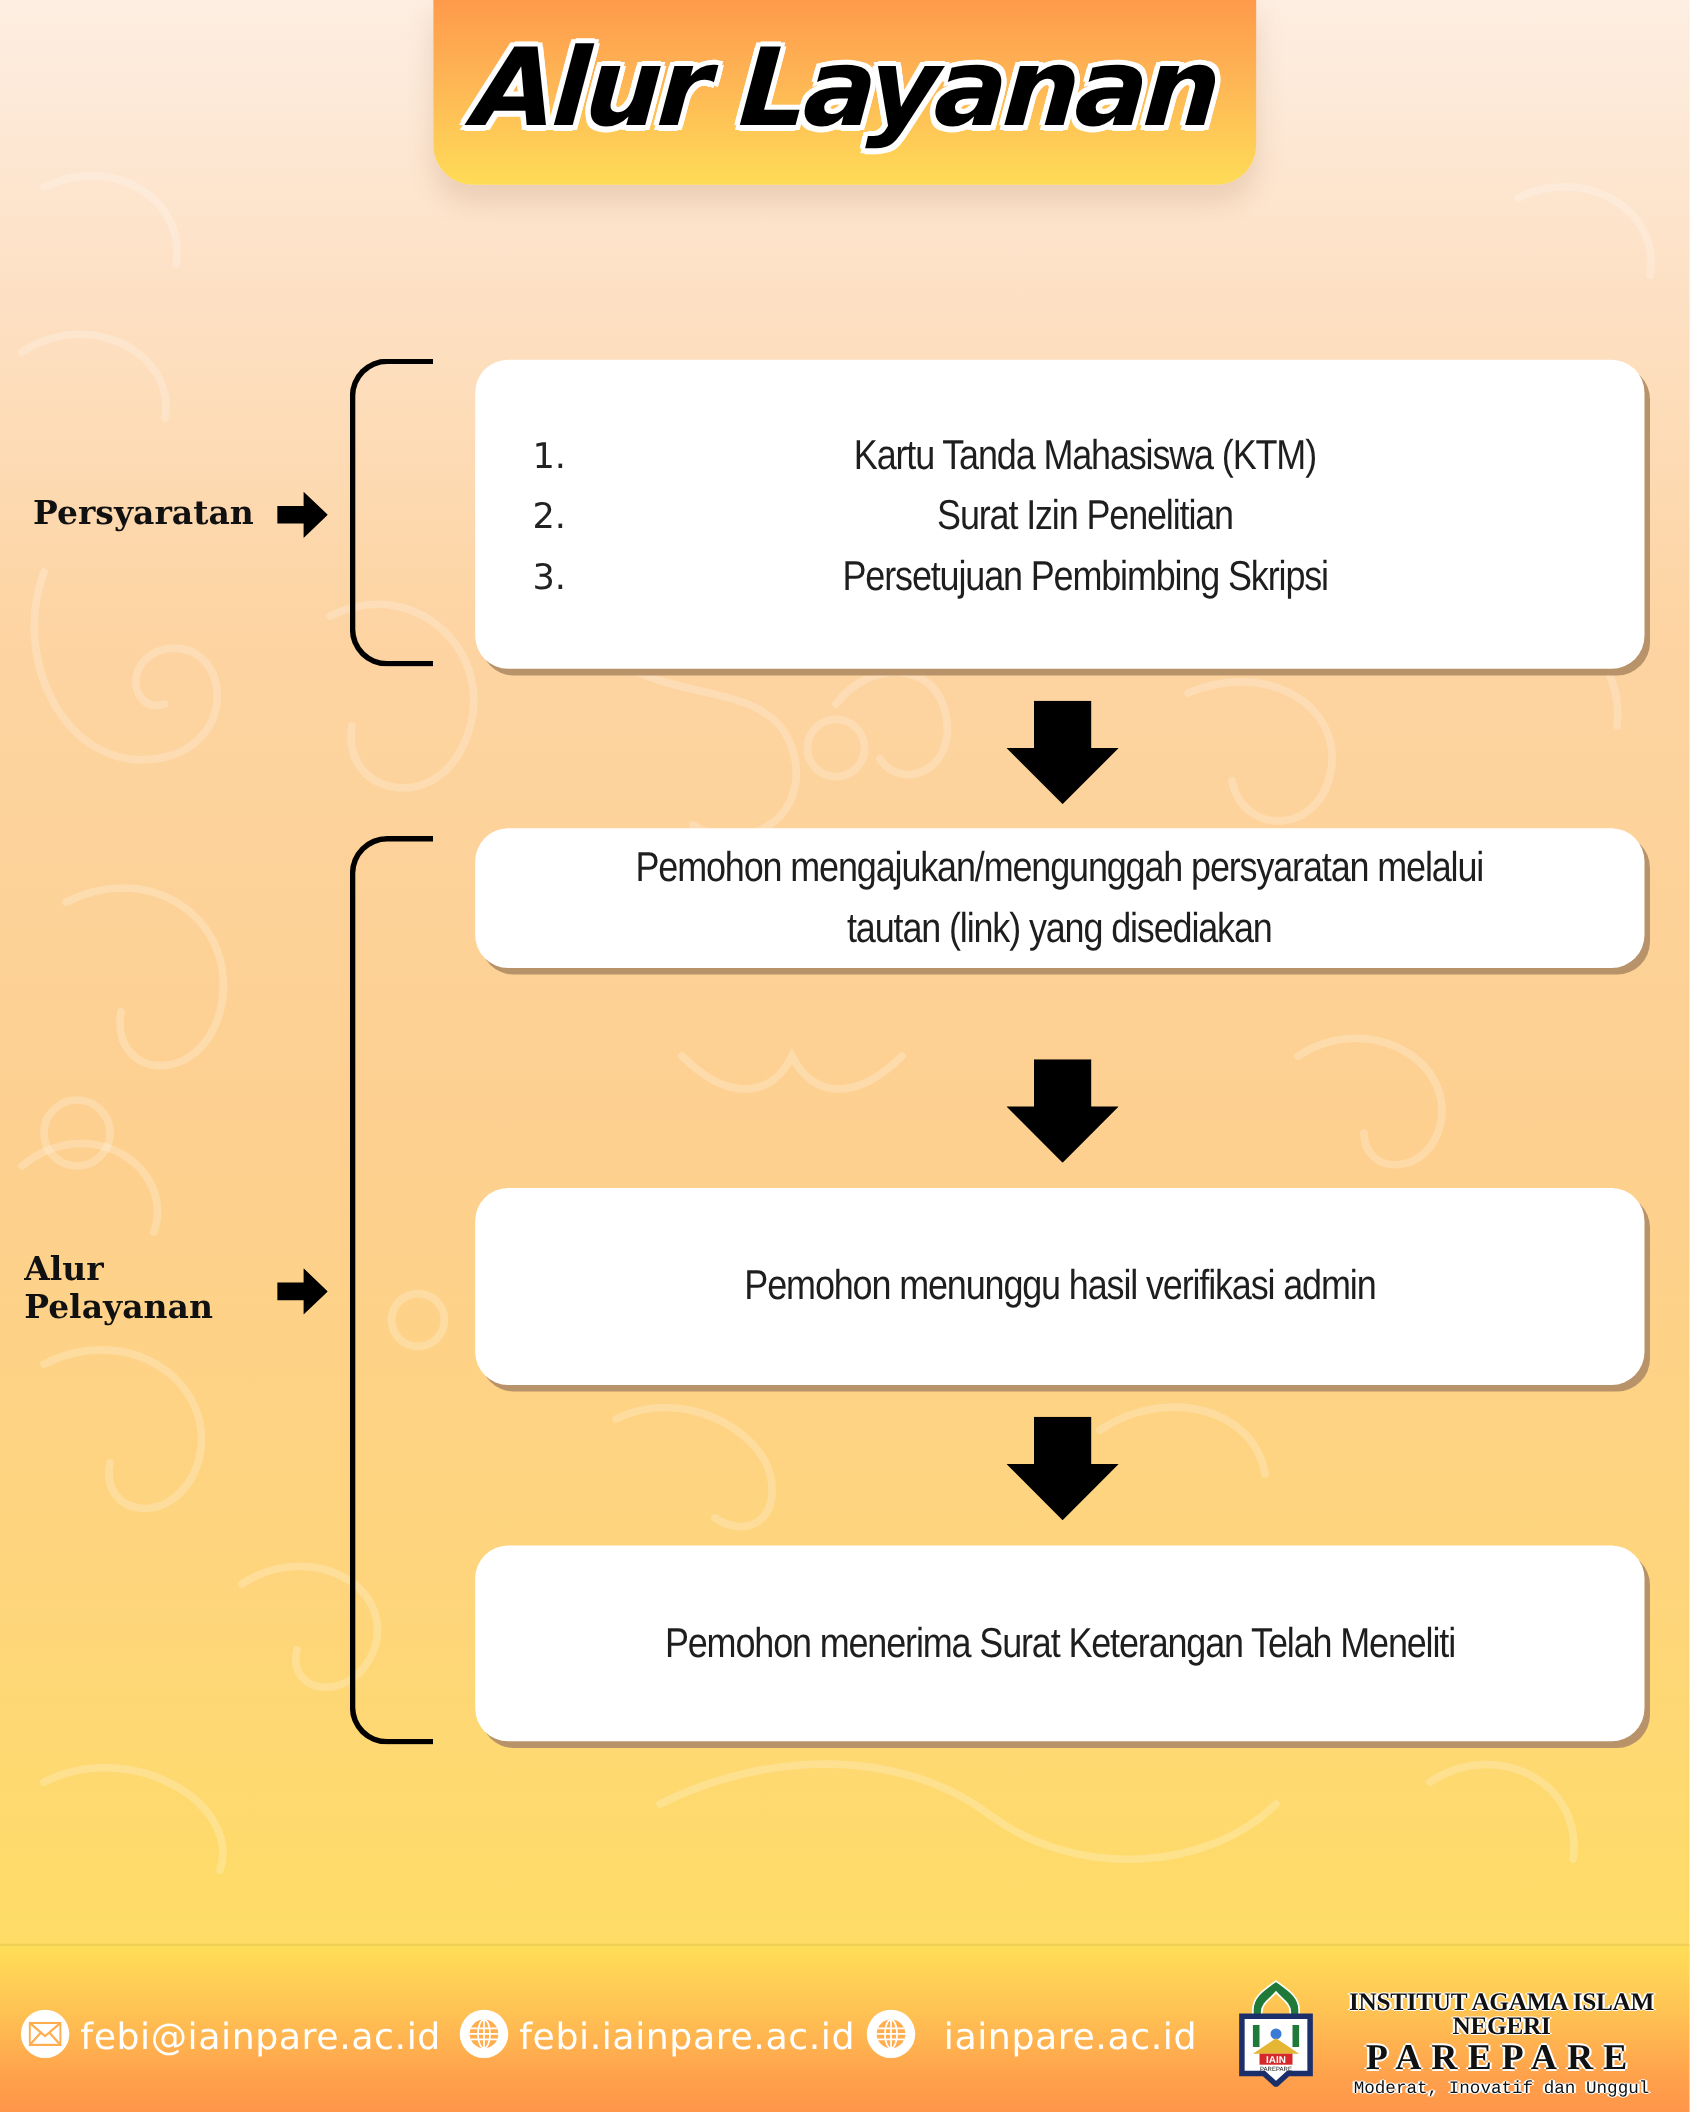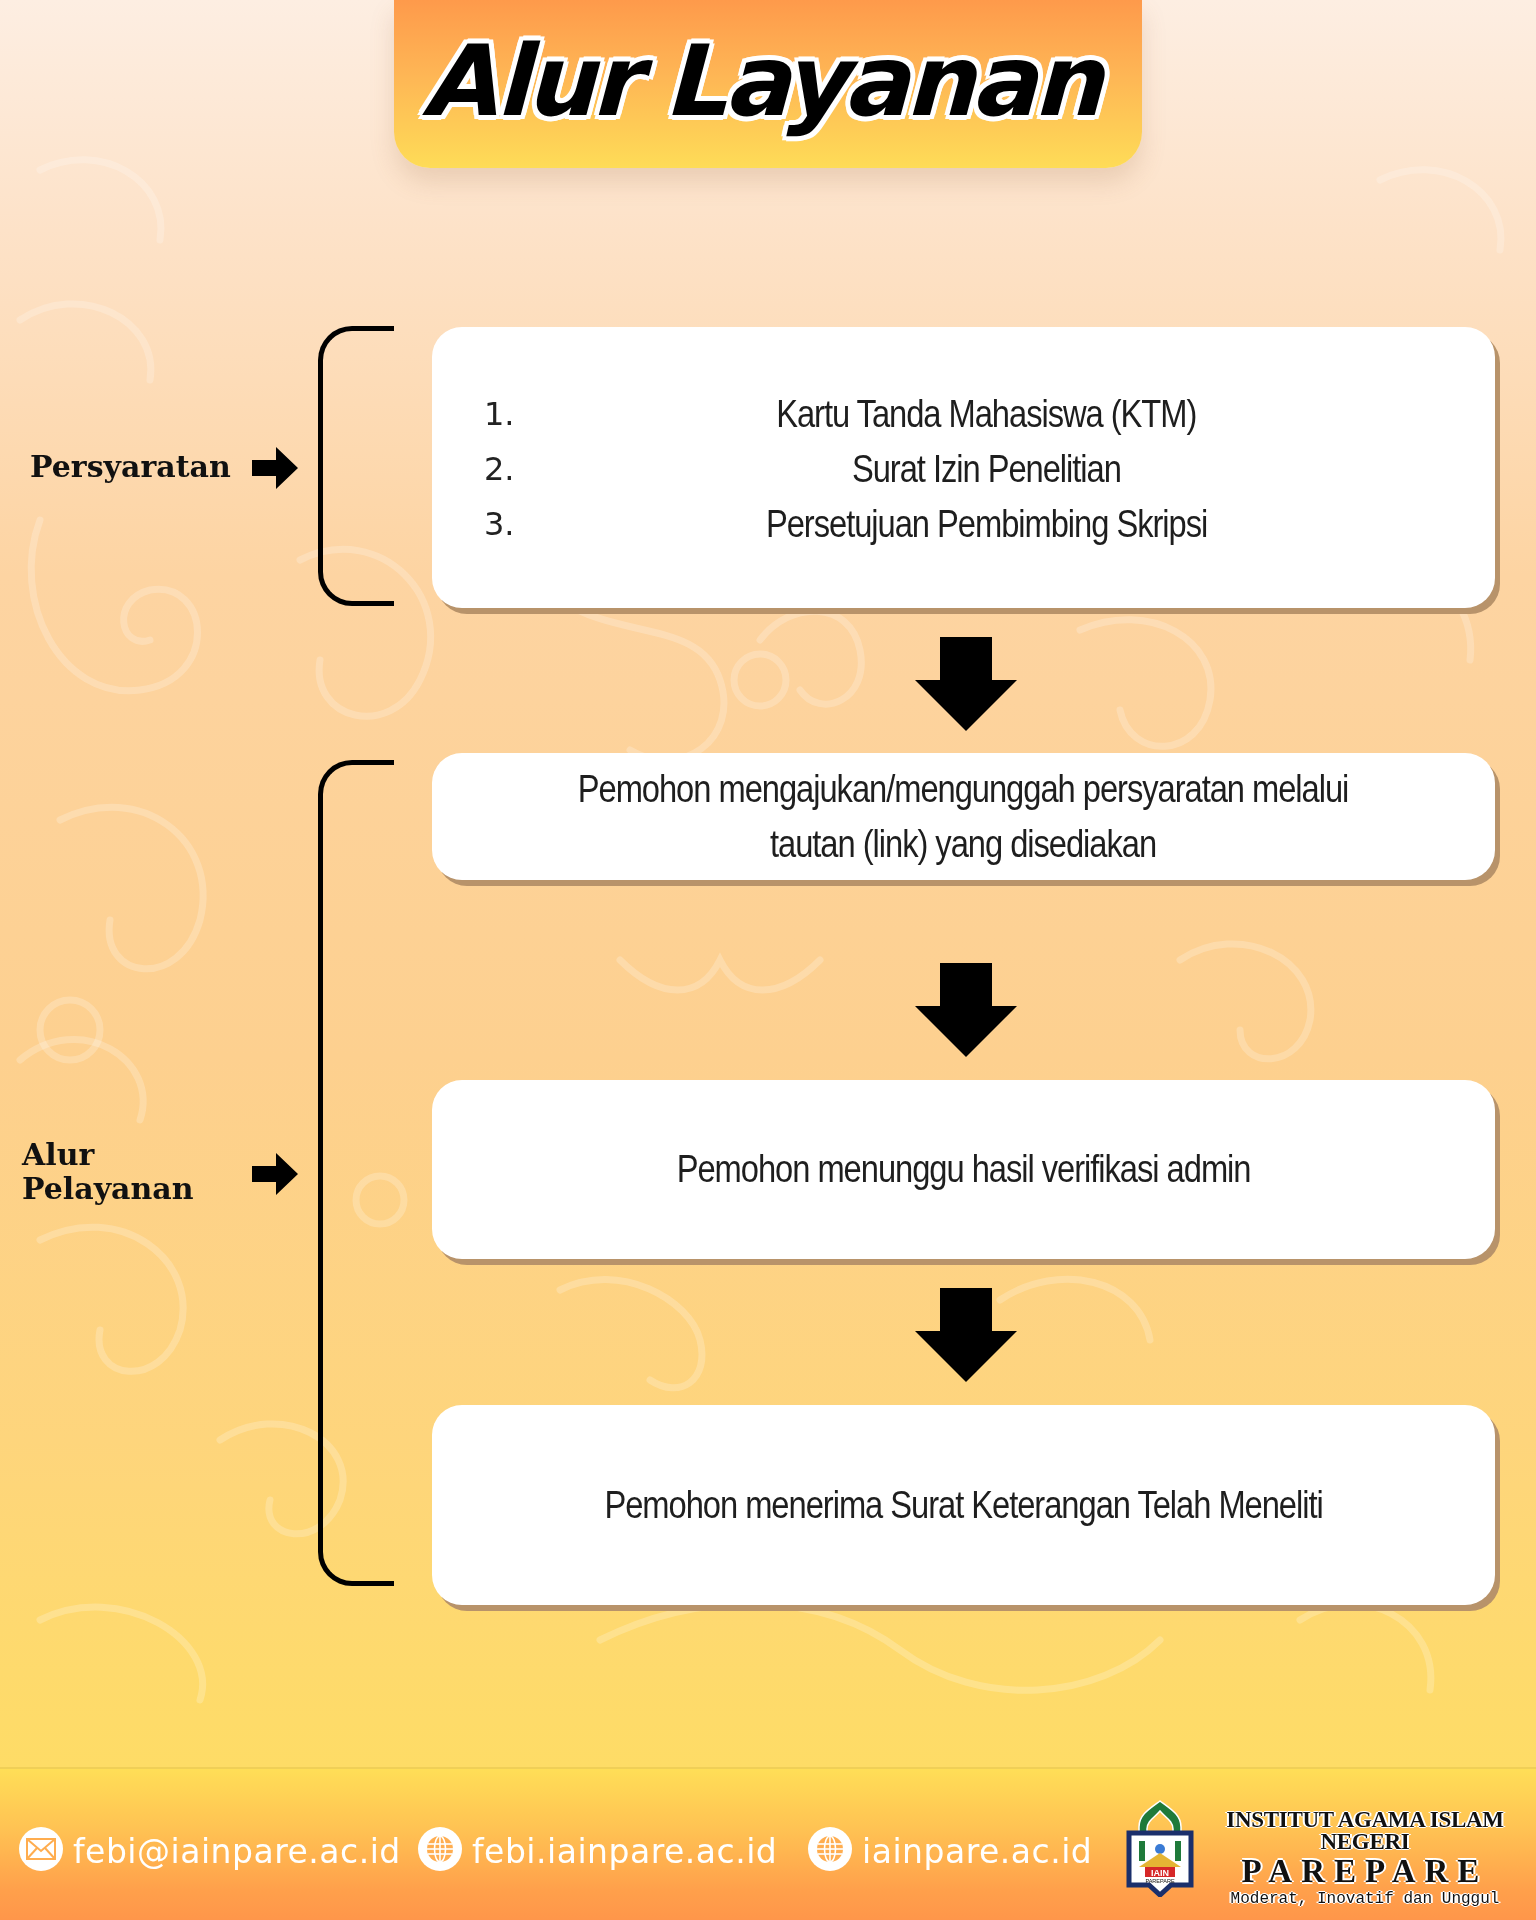--- a/index.html
+++ b/index.html
@@ -184,21 +184,21 @@
 </svg>
 
 <div class="card" style="top:1080px; height:179px;">
   <div class="card-text">Pemohon menunggu hasil verifikasi admin</div>
 </div>
 
 <svg class="down-arrow" style="top:1288px;" viewBox="0 0 102 94">
   <polygon points="25,0 77,0 77,43 102,43 51,94 0,43 25,43" fill="#000"></polygon>
 </svg>
 
-<div class="card" style="top:1405px; height:200px;justify-content:center;">
+<div class="card" style="top:1405px; height:178px;justify-content:center;">
   <div class="card-text">Pemohon menerima Surat Keterangan Telah Meneliti</div>
 </div>
 
 <div class="footer">
   <div class="contact" style="left:19px;">
     <span class="contact-icon">
       <svg width="30" height="22" viewBox="0 0 30 22">
         <rect x="1" y="1" width="28" height="20" fill="none" stroke="#ffad4f" stroke-width="2"></rect>
         <polyline points="1,1 15,13 29,1" fill="none" stroke="#ffad4f" stroke-width="2"></polyline>
         <line x1="1" y1="21" x2="11" y2="10" stroke="#ffad4f" stroke-width="2"></line>
@@ -215,21 +215,21 @@
           <ellipse cx="15" cy="15" rx="5.5" ry="13"></ellipse>
           <line x1="15" y1="2" x2="15" y2="28"></line>
           <line x1="3" y1="10" x2="27" y2="10"></line>
           <line x1="2" y1="15" x2="28" y2="15"></line>
           <line x1="3" y1="20" x2="27" y2="20"></line>
         </g>
       </svg>
     </span>
     <span class="contact-text">febi.iainpare.ac.id</span>
   </div>
-  <div class="contact" style="left:808px;">
+  <div class="contact" style="left:788px;gap:16px;">
     <span class="contact-icon">
       <svg width="30" height="30" viewBox="0 0 30 30">
         <circle cx="15" cy="15" r="13" fill="#ffad4f"></circle>
         <g stroke="#fff" stroke-width="1.6" fill="none">
           <ellipse cx="15" cy="15" rx="5.5" ry="13"></ellipse>
           <line x1="15" y1="2" x2="15" y2="28"></line>
           <line x1="3" y1="10" x2="27" y2="10"></line>
           <line x1="2" y1="15" x2="28" y2="15"></line>
           <line x1="3" y1="20" x2="27" y2="20"></line>
         </g>

